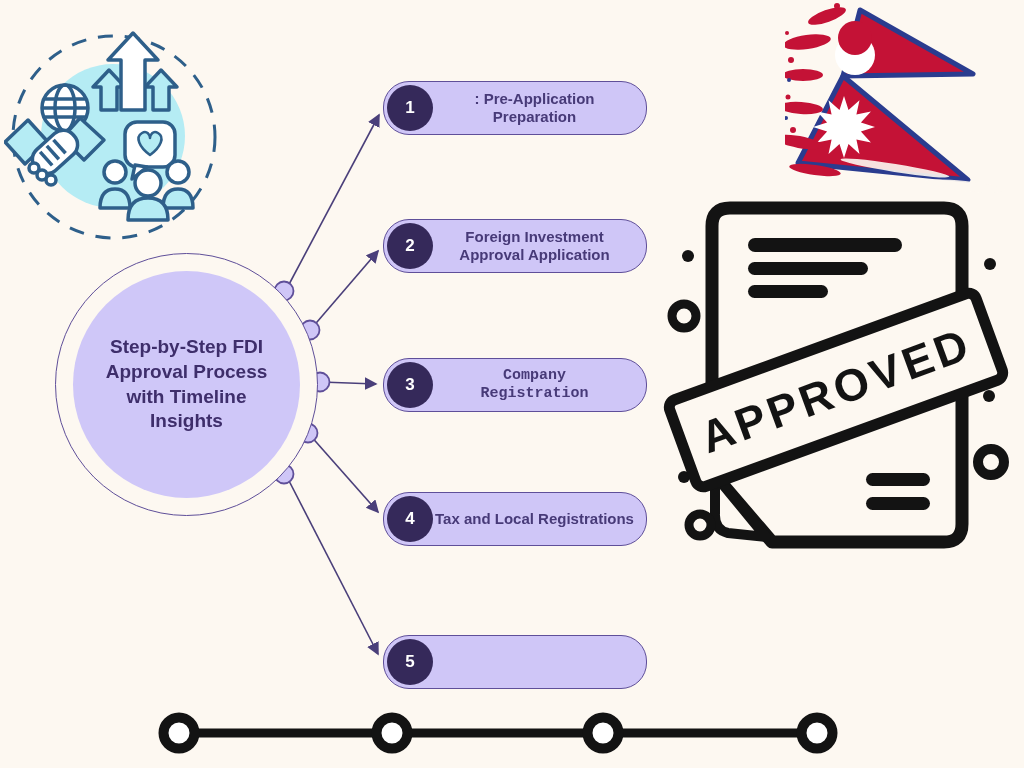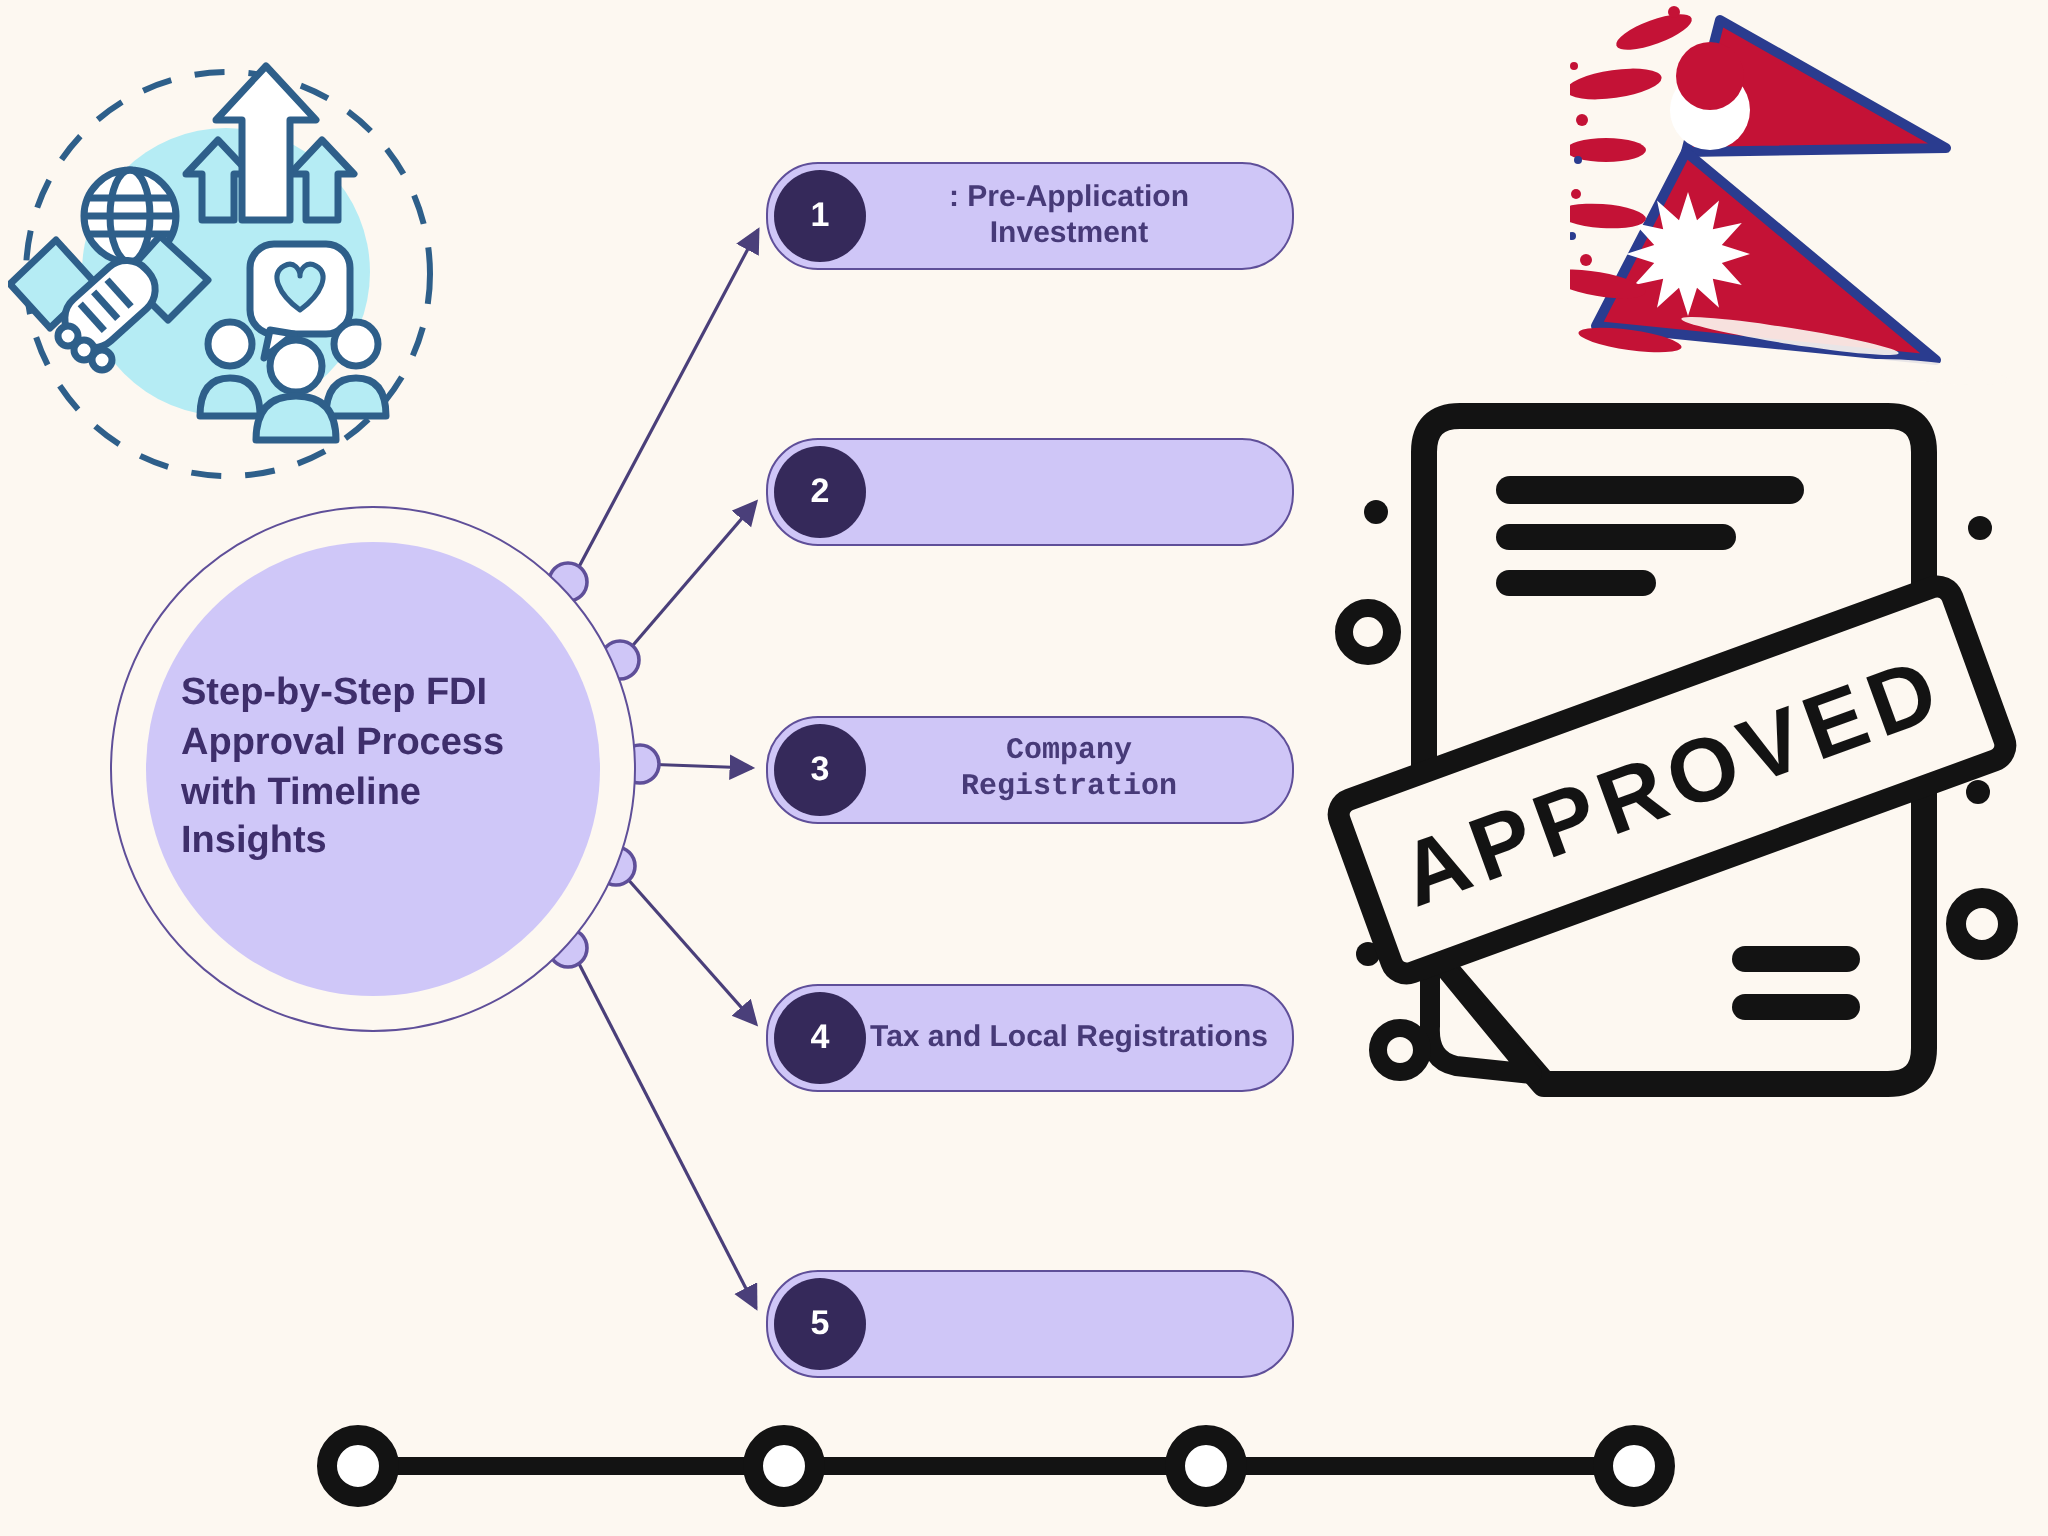--- a/index.html
+++ b/index.html
@@ -4,21 +4,21 @@
 <style>
   html,body{margin:0;padding:0;}
   body{font-family:"Liberation Sans", sans-serif;}
   .canvas{position:relative;width:1024px;height:768px;background:#fdf8f1;overflow:hidden;}
   svg{display:block;}
   .abs{position:absolute;}
 
   
   .center-ring{position:absolute;left:55px;top:253px;width:261px;height:261px;border:1.6px solid #5f4f99;border-radius:50%;background:#fdf8f1;z-index:3;}
   .center-disc{position:absolute;inset:17px;border-radius:50%;background:#cfc7f8;display:flex;align-items:center;justify-content:center;}
-  .center-title{width:192px;text-align:left;font-weight:bold;font-size:19px;line-height:1.3;color:#3e2e6b;}
+  .center-title{width:192px;text-align:center;font-weight:bold;font-size:19px;line-height:1.3;color:#3e2e6b;}
 
   
   .pill{position:absolute;left:383px;width:262px;height:52px;background:#cfc6f7;border:1.6px solid #5f4f99;border-radius:26px;display:flex;align-items:center;z-index:4;}
   .pill-num{flex:0 0 auto;width:46px;height:46px;margin-left:3px;border-radius:50%;background:#35295a;color:#fff;font-weight:bold;font-size:17px;display:flex;align-items:center;justify-content:center;}
   .pill-label{flex:1;text-align:center;font-weight:bold;font-size:15px;line-height:1.22;color:#473a78;padding-right:10px;}
   .pill-label span{display:inline-block;max-width:200px;}
   .pill.p3 .pill-label span{max-width:130px;font-family:Liberation Mono, monospace;}
   .pill.p5 .pill-label span{max-width:130px;}
   .p1{top:81px;} .p2{top:219px;} .p3{top:358px;} .p4{top:492px;} .p5{top:635px;}
 
@@ -165,24 +165,25 @@
   </svg>
 
   <div class="center-ring">
     <div class="center-disc">
       <div class="center-title">Step-by-Step FDI Approval Process with Timeline Insights</div>
     </div>
   </div>
 
   <div class="pill p1">
     <div class="pill-num">1</div>
-    <div class="pill-label"><span>: Pre-Application Investment</span></div>
+    <div class="pill-label"><span>: Pre-Application Preparation</span></div>
   </div>
   <div class="pill p2">
     <div class="pill-num">2</div>
+    <div class="pill-label"><span>Foreign Investment Approval Application</span></div>
   </div>
   <div class="pill p3">
     <div class="pill-num">3</div>
     <div class="pill-label"><span>Company Registration</span></div>
   </div>
   <div class="pill p4">
     <div class="pill-num">4</div>
     <div class="pill-label"><span>Tax and Local Registrations</span></div>
   </div>
   <div class="pill p5">

